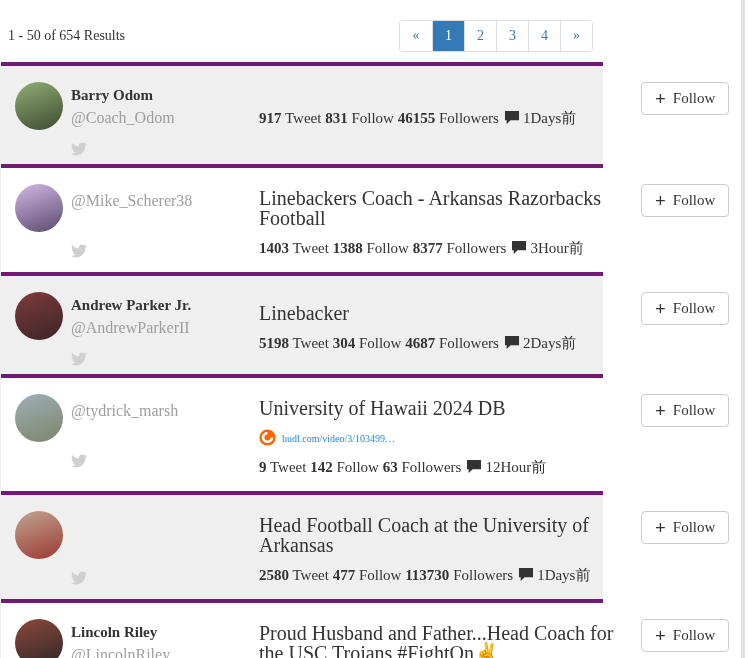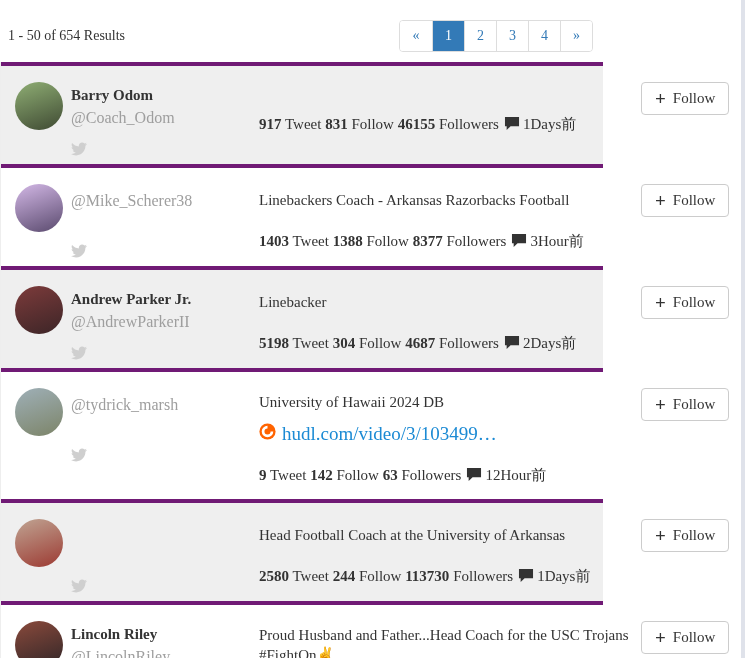--- a/index.html
+++ b/index.html
@@ -31,24 +31,24 @@
   .left { width:244px; flex:0 0 auto; display:grid; grid-template-columns:48px auto;
           column-gap:8px; align-content:start; }
   .avatar { width:48px; height:48px; border-radius:50%; grid-row:1; grid-column:1; }
   .id { grid-column:2; grid-row:1; padding-top:4px; }
   .name { font-size:15px; font-weight:bold; line-height:19px; color:#333; cursor:pointer; }
   .handle { font-size:16px; color:#9e9e9e; line-height:18px; margin-top:4px; cursor:pointer; }
   .bird { grid-column:2; grid-row:2; margin-top:12px; height:16px; cursor:pointer; }
 
   .middle { width:382px; flex:0 0 auto; display:flex; flex-direction:column;
             justify-content:center; padding:0 8px 8px 0; }
-  .bio { font-size:15px; line-height:20px; margin:4px 0 6px; }
-  .linkline { display:flex; align-items:center; gap:6px; margin:5px 0; font-size:19px; }
+  .bio { font-size:20px; line-height:20px; margin:4px 0 6px; }
+  .linkline { display:flex; align-items:center; gap:6px; margin:5px 0; font-size:10px; }
   .linkline a { color:#1b8ad4; text-decoration:none; cursor:pointer; }
-  .stats { font-size:15px; line-height:20px; margin-top:15px; white-space:nowrap; }
+  .stats { font-size:15px; line-height:20px; margin-top:4px; white-space:nowrap; }
   .stats b { font-weight:bold; }
   .bubble svg { vertical-align:-2px; margin:0 3px 0 5px; }
 
   .action { margin-left:auto; flex:0 0 auto; }
   .follow-btn { display:inline-flex; align-items:center; gap:7px; background:#fff;
                 border:1px solid #ccc; border-radius:4px; padding:7px 13px;
                 font-size:15px; color:#333; cursor:pointer; font-family:inherit; }
   .follow-btn .plus { font-weight:bold; font-size:19px; line-height:13px; }
 </style>
 </head>
@@ -219,21 +219,21 @@
           <svg width="16" height="14" viewBox="0 0 24 20">
               <path fill="#cfcfcf" d="M23.9 2.4c-.9.4-1.8.6-2.8.8 1-.6 1.8-1.6 2.2-2.7-.9.6-2 1-3.1 1.2C19.3.7 18 .1 16.6.1c-2.7 0-4.9 2.2-4.9 4.9 0 .4 0 .8.1 1.1C7.7 5.9 4.1 4 1.6 1 1.2 1.8 1 2.6 1 3.5c0 1.7.9 3.2 2.2 4.1-.8 0-1.6-.2-2.2-.6v.1c0 2.4 1.7 4.4 3.9 4.8-.4.1-.8.2-1.3.2-.3 0-.6 0-.9-.1.6 2 2.4 3.4 4.6 3.4-1.7 1.3-3.8 2.1-6.1 2.1-.4 0-.8 0-1.2-.1 2.2 1.4 4.8 2.2 7.6 2.2 9.1 0 14-7.5 14-14v-.6c1-.7 1.8-1.6 2.3-2.6z"></path>
             </svg>
         </div>
       </div>
       <div class="middle">
         <div class="bio">Head Football Coach at the University of Arkansas</div>
         <div class="stats">
           <b>2580</b>
           <span>Tweet</span>
-          <b>244</b>
+          <b>477</b>
           <span>Follow</span>
           <b>113730</b>
           <span>Followers</span><span class="bubble"><svg width="16" height="15" viewBox="0 0 17 16">
                 <path fill="#333" d="M1 1h15v10H7l-4.2 3.8V11H1z"></path>
               </svg></span><span>1Days前</span>
         </div>
       </div>
       <div class="action">
         <button class="follow-btn">
           <span class="plus">+</span>

